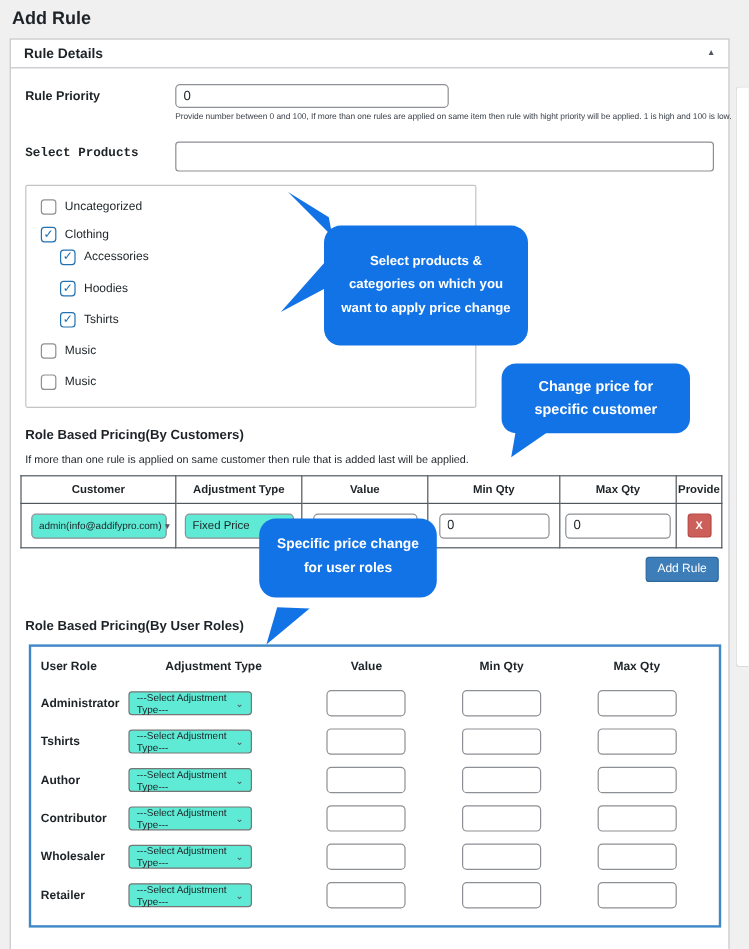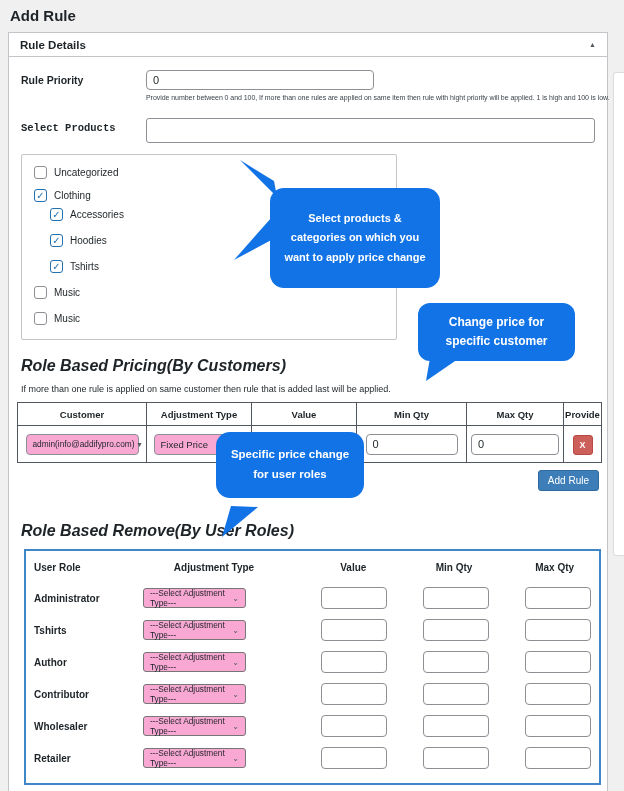--- a/index.html
+++ b/index.html
@@ -50,31 +50,31 @@
   .cb-item.sub { margin-left:16px; margin-top:6px; }
   .cb-item.gap-top { margin-top:13px; }
   .cb {
     width:13px; height:13px; border:1px solid #8c8f94; border-radius:3px; background:#fff;
     position:relative; flex:none; display:flex; align-items:center; justify-content:center;
   }
   .cb.checked { border-color:#2271b1; }
   .cb .tick { display:none; }
   .cb.checked .tick { display:block; color:#2271b1; font-size:10px; font-weight:700; line-height:1; }
   .cb-label { font-size:10px; }
-  .section-title { font-size:16px; font-weight:700; margin:17px 12px 0;font-style:italic; }
+  .section-title { font-size:11px; font-weight:700; margin:17px 12px 0; }
   .help-small { font-size:9px; color:#1d2327; margin:9px 12px 0; }
   table.cust-table { border-collapse:collapse; margin:8px 0 0 8px; table-layout:fixed; }
   .cust-table th, .cust-table td { border:1px solid #50575e; text-align:center; vertical-align:middle; }
   .cust-table th { font-size:9.5px; font-weight:700; height:23px; }
   .cust-table td { height:37px; }
   .col-customer{width:129px;} .col-adj{width:105px;} .col-value{width:105px;}
   .col-min{width:110px;} .col-max{width:97px;} .col-remove{width:38px;}
   .sel {
     display:flex; align-items:center; justify-content:space-between;
-    border:1px solid #8c8f94; border-radius:4px; background:#f9a8d4;
+    border:1px solid #8c8f94; border-radius:4px; background:#5eead4;
     padding:0 6px; cursor:pointer;
   }
   .sel-customer { width:113px; height:21px; margin:0 auto; font-size:8.3px; }
   .sel-adj { width:91px; height:21px; margin:0 auto; font-size:9.5px; }
   .sel-arrow { font-size:8px; color:#50575e; flex:none; margin-left:3px; }
   .cell-input { height:21px; margin:0 auto; display:block; }
   .w-value{width:87px;} .w-min{width:92px; text-align:left;} .w-max{width:88px; text-align:left;}
   .remove-btn {
     width:20px; height:20px; background:#cd5f5a; border:1px solid #b94743; border-radius:3px;
     color:#fff; font-size:9px; font-weight:700; cursor:pointer; font-family:inherit;
@@ -82,21 +82,21 @@
   .add-rule-row { display:flex; justify-content:flex-end; margin:7px 8px 0 0; }
   .add-rule-btn {
     background:#3d7eb9; border:1px solid #30699c; border-radius:3px; color:#fff;
     font-size:10px; padding:4px 9px; cursor:pointer; font-family:inherit;
   }
   .roles-title { margin-top:31px; }
   .roles-box {
     margin:9px 0 0 15px; width:577px; background:#fff;
     border:2px solid #3f87c6; padding:9px 12px 4px 8px;
   }
-  .roles-grid { display:grid; grid-template-columns:73px 142px 1fr 1fr 1fr; align-items:center; margin-bottom:10px;gap:36px; }
+  .roles-grid { display:grid; grid-template-columns:73px 142px 1fr 1fr 1fr; align-items:center; margin-bottom:10px; }
   .roles-head { margin:2px 0 14px; }
   .rh { font-size:10px; font-weight:700; text-align:center; }
   .rh-role { text-align:left; }
   .role-name { font-size:10px; font-weight:700; }
   .sel-role { width:103px; height:20px; font-size:8.3px; border-color:#767676; border-radius:3px; }
   .role-input { width:66px; height:22px; justify-self:center; border-radius:4px; }
   
   .callout { position:absolute; z-index:5; }
   .bubble {
     position:absolute; background:#1273e6; color:#fff; border-radius:14px;
@@ -217,21 +217,21 @@
             </td>
         <td><button class="remove-btn">X</button></td>
       </tr>
     </tbody>
       </table>
 
     <div class="add-rule-row">
       <button class="add-rule-btn">Add Rule</button>
     </div>
 
-    <div class="section-title roles-title">Role Based Remove(By User Roles)</div>
+    <div class="section-title roles-title">Role Based Pricing(By User Roles)</div>
 
     <div class="roles-box">
       <div class="roles-grid roles-head">
         <div class="rh rh-role">User Role</div>
         <div class="rh">Adjustment Type</div>
         <div class="rh">Value</div>
         <div class="rh">Min Qty</div>
         <div class="rh">Max Qty</div>
       </div>
 

